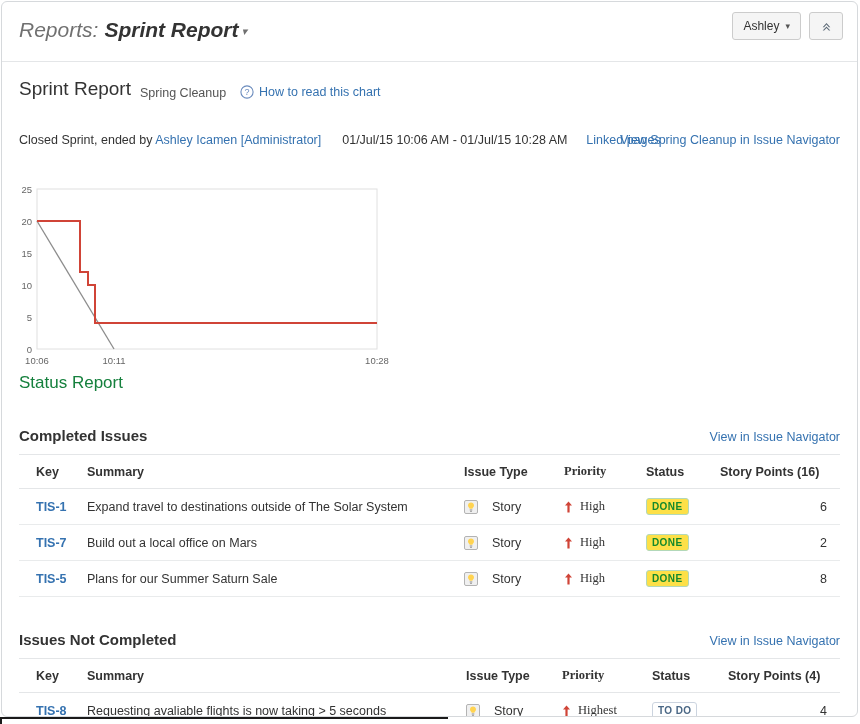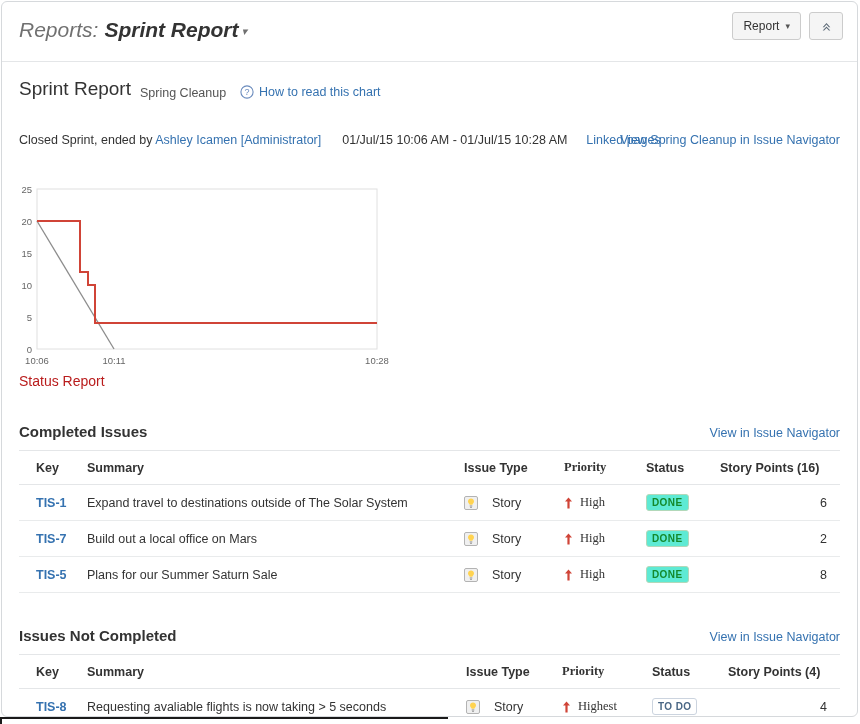--- a/index.html
+++ b/index.html
@@ -116,22 +116,22 @@
   .sprint-meta .lnk { color: #3572b0; cursor: pointer; }
   .sprint-meta .gap1 { display: inline-block; width: 14px; }
   .sprint-meta .gap2 { display: inline-block; width: 12px; }
   .meta-row { position: relative; height: 38px; margin-top: 4px; }
 
   
   .chart-wrap { position: relative; height: 190px; margin-top: 10px; }
   .chart-svg { position: absolute; left: -17px; top: 0; }
 
   .status-report {
-    font-size: 14px;
-    color: #b91c1c;
+    font-size: 17px;
+    color: #15803d;
     margin-top: 2px;
   }
 
   
   .section { margin-top: 34px; position: relative; }
   .section-hd {
     position: relative;
     height: 24px;
   }
   .section-title {
@@ -188,21 +188,21 @@
 
   .lozenge {
     display: inline-block;
     font-size: 10px;
     font-weight: bold;
     letter-spacing: 0.4px;
     padding: 2px 5px 1px 5px;
     border-radius: 3px;
     line-height: 12px;
   }
-  .lz-done { color: #14892c; border: 1px solid #b2d8b9; background: #5eead4; }
+  .lz-done { color: #14892c; border: 1px solid #b2d8b9; background: #fde047; }
   .lz-todo { color: #4a6785; border: 1px solid #ccd4df; background: #fff; }
 
   .pts-num { text-align: right; }
   .bottom-dark {
     position: absolute;
     left: 0; top: 717px;
     width: 448px; height: 7px;
     background: #ffffff;
     border-top: 2px solid #1a1a1a;
     border-left: 2px solid #1a1a1a;
@@ -219,21 +219,21 @@
 
 <div class="page">
   <div class="card">
 
     <div class="hdr">
       <div class="hdr-title">
         <span>Reports:</span><span class="strong">Sprint Report</span><span class="caret">▾</span>
       </div>
       <div class="hdr-btns">
         <div class="btn">
-          <span>Report</span>
+          <span>Ashley</span>
           <span class="caret-sm">▾</span>
         </div>
         <div class="btn btn-icon">
           <svg width="13" height="13" viewBox="0 0 13 13">
             <path d="M6.5 3 L10.3 7.2 L8.9 7.2 L6.5 4.6 L4.1 7.2 L2.7 7.2 Z" fill="#5b6976"></path>
             <path d="M6.5 6.4 L10.3 10.6 L8.9 10.6 L6.5 8 L4.1 10.6 L2.7 10.6 Z" fill="#5b6976"></path>
           </svg>
         </div>
       </div>
     </div>

